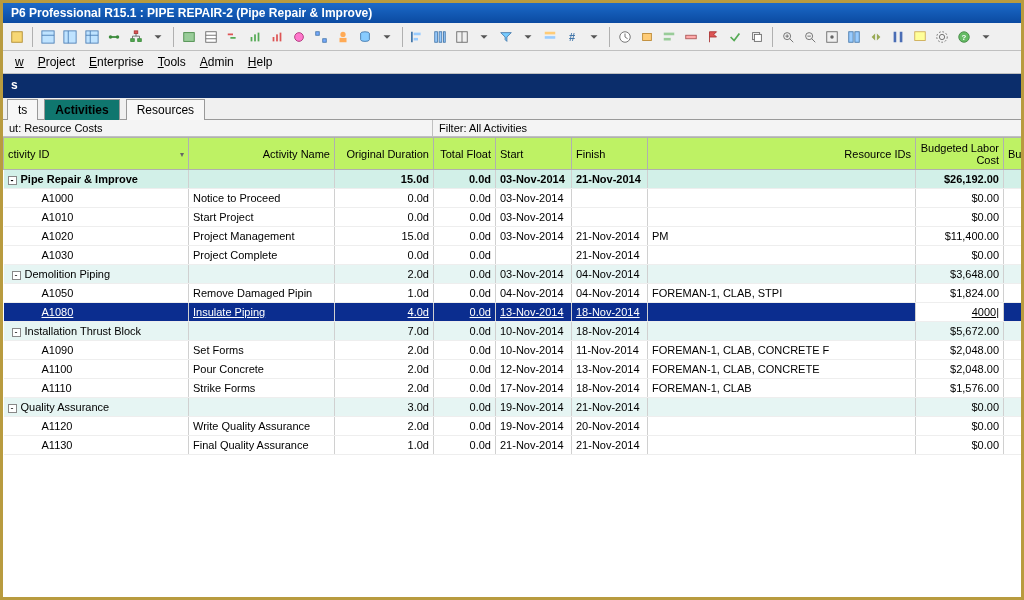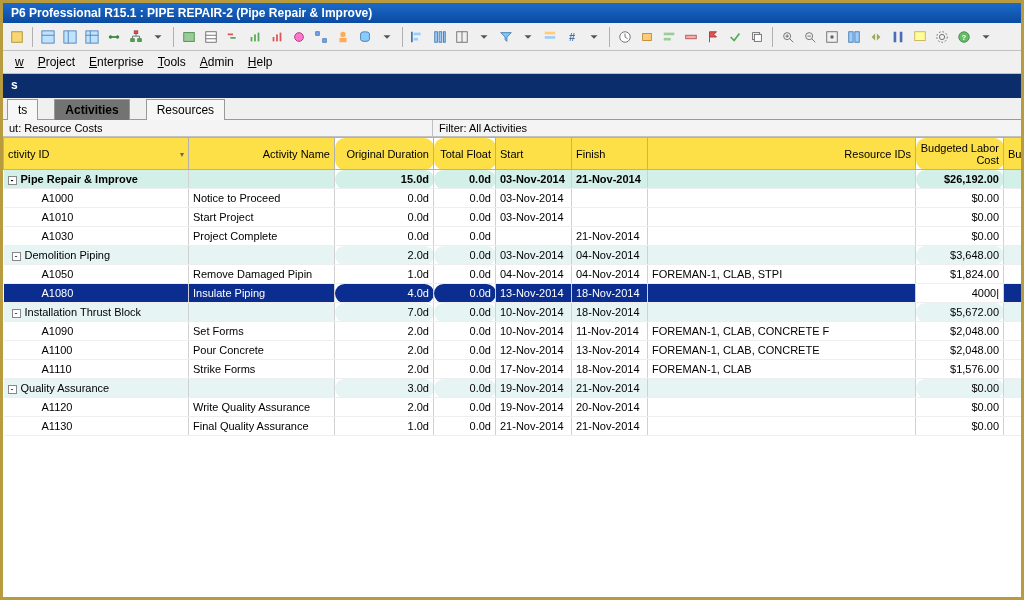--- a/index.html
+++ b/index.html
@@ -7,34 +7,34 @@
 .title-bar { background: linear-gradient(#1b6ac9, #0b4aa1); color: #fff; padding: 3px 8px; font-weight: bold; font-size: 12px; }
 .toolbar-row { display: flex; align-items: center; background: #f0f0f0; border-bottom: 1px solid #c0c0c0; padding: 2px 4px; height: 28px; gap: 2px; }
 .tb-sep { width: 1px; background: #b0b0b0; height: 20px; margin: 0 3px; }
 .tb-btn { width: 20px; height: 20px; display: flex; align-items: center; justify-content: center; border: 1px solid transparent; border-radius: 2px; cursor: pointer; }
 .tb-btn svg { width: 14px; height: 14px; }
 .menu-bar { display: flex; gap: 2px; background: #f0f0f0; border-bottom: 1px solid #c0c0c0; padding: 2px 6px; font-size: 12px; }
 .menu-bar span { padding: 2px 6px; cursor: pointer; }
 .menu-bar span u { text-decoration: underline; }
 .blue-bar { background: #0b2d6b; color: #fff; padding: 4px 8px; font-weight: bold; font-size: 12px; height: 24px; }
 .tabs { display: flex; background: #f0f0f0; border-bottom: 1px solid #999; padding-left: 4px; }
-.tab { padding: 3px 10px; border: 1px solid #999; border-bottom: none; background: #f7f7f7; margin-right: 16px; cursor: pointer; position: relative; top: 1px; font-size: 12px; }
-.tab.active { background: #737373; font-weight: bold; }
+.tab { padding: 3px 10px; border: 1px solid #999; border-bottom: none; background: #f7f7f7; margin-right: 6px; cursor: pointer; position: relative; top: 1px; font-size: 12px; }
+.tab.active { background: #0f766e; font-weight: bold; }
 .sub-hdr { display: flex; background: #f4f4f4; border-bottom: 1px solid #c0c0c0; font-size: 11px; }
 .sub-hdr div { padding: 2px 6px; }
 .sub-hdr .left { flex: 0 0 430px; border-right: 1px solid #c0c0c0; }
 .grid { width: 100%; border-collapse: collapse; table-layout: fixed; }
-.grid th { background: #fde047; border: 1px solid #b0b0b0; font-weight: normal; padding: 2px 4px; font-size: 11px; height: 32px; vertical-align: middle; position: relative; }
+.grid th { background: #bef264; border: 1px solid #b0b0b0; font-weight: normal; padding: 2px 4px; font-size: 11px; height: 32px; vertical-align: middle; position: relative; }
 .grid th .sort { position:absolute; right:4px; top:50%; transform:translateY(-50%); font-size:8px; color:#666;}
 .grid td { border-right: 1px solid #d0d0d0; border-bottom: 1px solid #eee; padding: 1px 4px; font-size: 11px; height: 19px; white-space: nowrap; overflow: hidden; }
 tr.group td { background: #e6f5f3; font-weight: normal; }
 tr.group-top td { background: #d2f0e8; font-weight: bold; }
-tr.sel td { background: #0b2d8f; color: #fff; }
+tr.sel td { background: #0b2d8f; color: #fff; text-decoration: underline; }
 tr.sel td.edit { background:#fff; color:#000; }
-.r { text-align: right; border-radius: 10px; }
+.r { text-align: right; }
 .exp { display:inline-block; width:9px; height:9px; border:1px solid #888; background:#fff; text-align:center; line-height:7px; font-size:9px; margin-right:4px; vertical-align:middle; cursor:pointer; color:#000;}
 col.c-id{width:185px} col.c-name{width:146px} col.c-dur{width:99px} col.c-float{width:62px} col.c-start{width:76px} col.c-finish{width:76px} col.c-res{width:268px} col.c-cost{width:88px} col.c-bud{width:22px}
 </style>
 </head>
 <body>
 
 <div class="title-bar">P6 Professional R15.1 : PIPE REPAIR-2 (Pipe Repair &amp; Improve)</div>
 
 <div class="toolbar-row">
   <span class="tb-btn">
@@ -368,20 +368,31 @@
         <td>Start Project</td>
         <td class="r">0.0d</td>
         <td class="r">0.0d</td>
         <td>03-Nov-2014</td>
         <td></td>
         <td></td>
         <td class="r">$0.00</td>
         <td></td>
       </tr>
       <tr>
+        <td style="padding-left:38px">A1020</td>
+        <td>Project Management</td>
+        <td class="r">15.0d</td>
+        <td class="r">0.0d</td>
+        <td>03-Nov-2014</td>
+        <td>21-Nov-2014</td>
+        <td>PM</td>
+        <td class="r">$11,400.00</td>
+        <td></td>
+      </tr>
+      <tr>
         <td style="padding-left:38px">A1030</td>
         <td>Project Complete</td>
         <td class="r">0.0d</td>
         <td class="r">0.0d</td>
         <td></td>
         <td>21-Nov-2014</td>
         <td></td>
         <td class="r">$0.00</td>
         <td></td>
       </tr>

